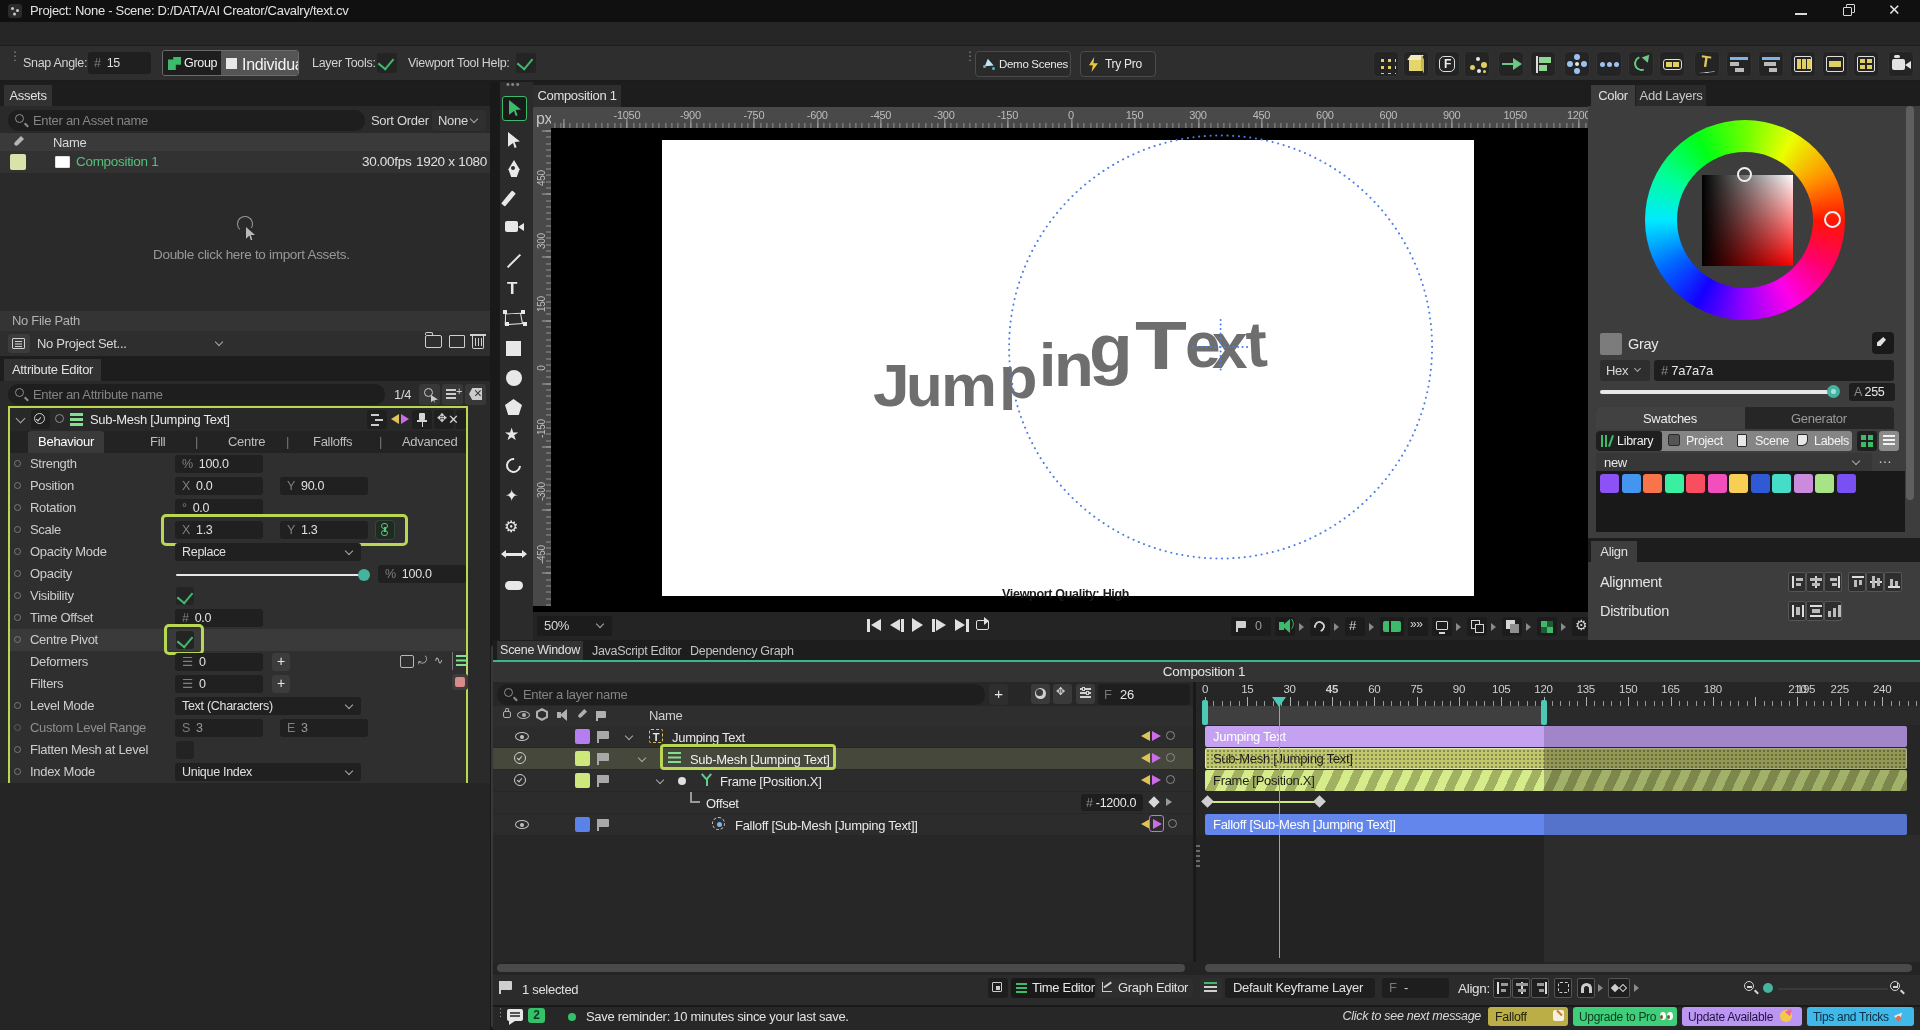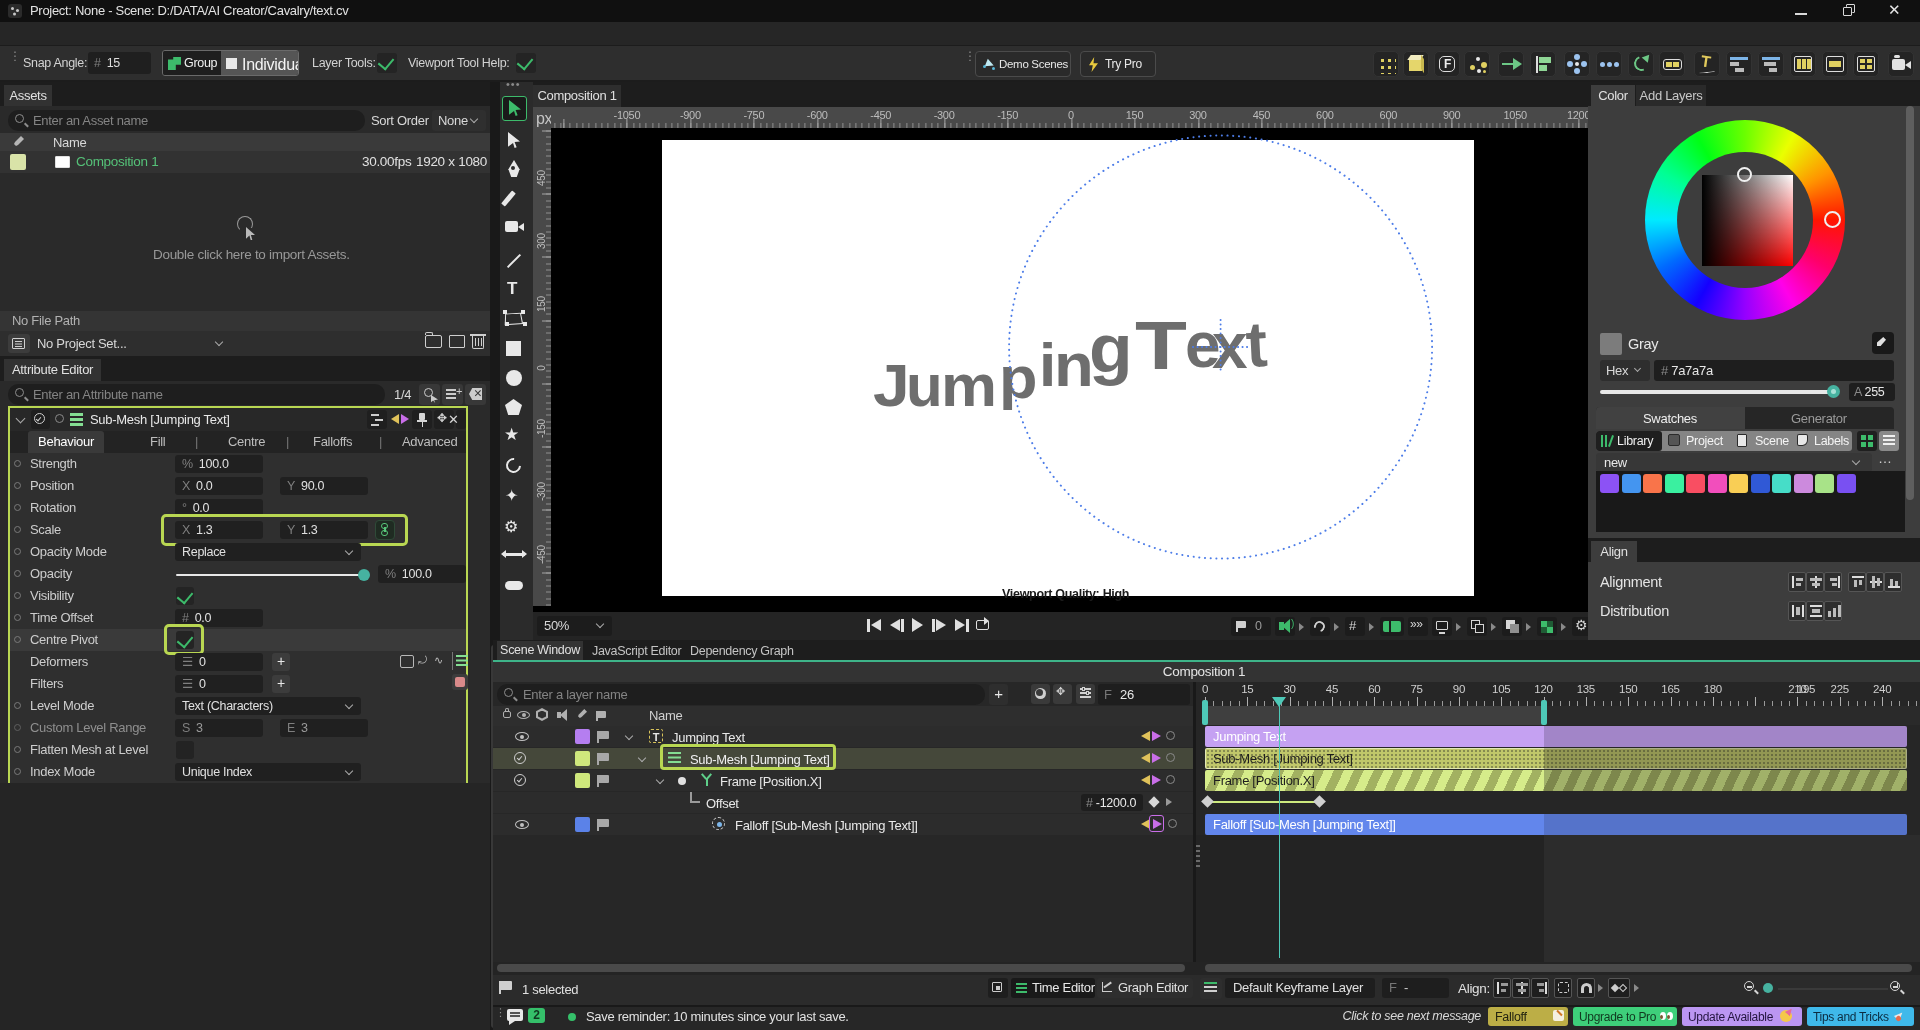--- a/index.html
+++ b/index.html
@@ -724,21 +724,21 @@
 
   <div class="abs" style="left:1196px;top:682px;width:724px;height:280px;background:#262626;"></div>
   <div class="abs" style="left:1196px;top:697px;width:724px;height:9px;overflow:hidden;">
     <div class="abs" style="left:9px;top:4px;width:715px;height:5px;background:repeating-linear-gradient(to right,#9a9a9a 0 1px,transparent 1px 8.464px);"></div>
     <div class="abs" style="left:9px;top:0;width:715px;height:9px;background:repeating-linear-gradient(to right,#b0b0b0 0 1px,transparent 1px 42.32px);"></div>
   </div>
   <div id="tlabels">
     <span class="trl" style="left:1205px;">0</span>
       <span class="trl" style="left:1247.3px;">15</span>
       <span class="trl" style="left:1289.6px;">30</span>
-      <span class="trl" style="left:1331.9px;">45</span>
+      <span class="trl" style="left:1331.9px;font-weight:bold;">45</span>
       <span class="trl" style="left:1374.3px;">60</span>
       <span class="trl" style="left:1416.6px;">75</span>
       <span class="trl" style="left:1458.9px;">90</span>
       <span class="trl" style="left:1501.2px;">105</span>
       <span class="trl" style="left:1543.5px;">120</span>
       <span class="trl" style="left:1585.8px;">135</span>
       <span class="trl" style="left:1628.2px;">150</span>
       <span class="trl" style="left:1670.5px;">165</span>
       <span class="trl" style="left:1712.8px;">180</span>
       <span class="trl" style="left:1806px;">195</span>

